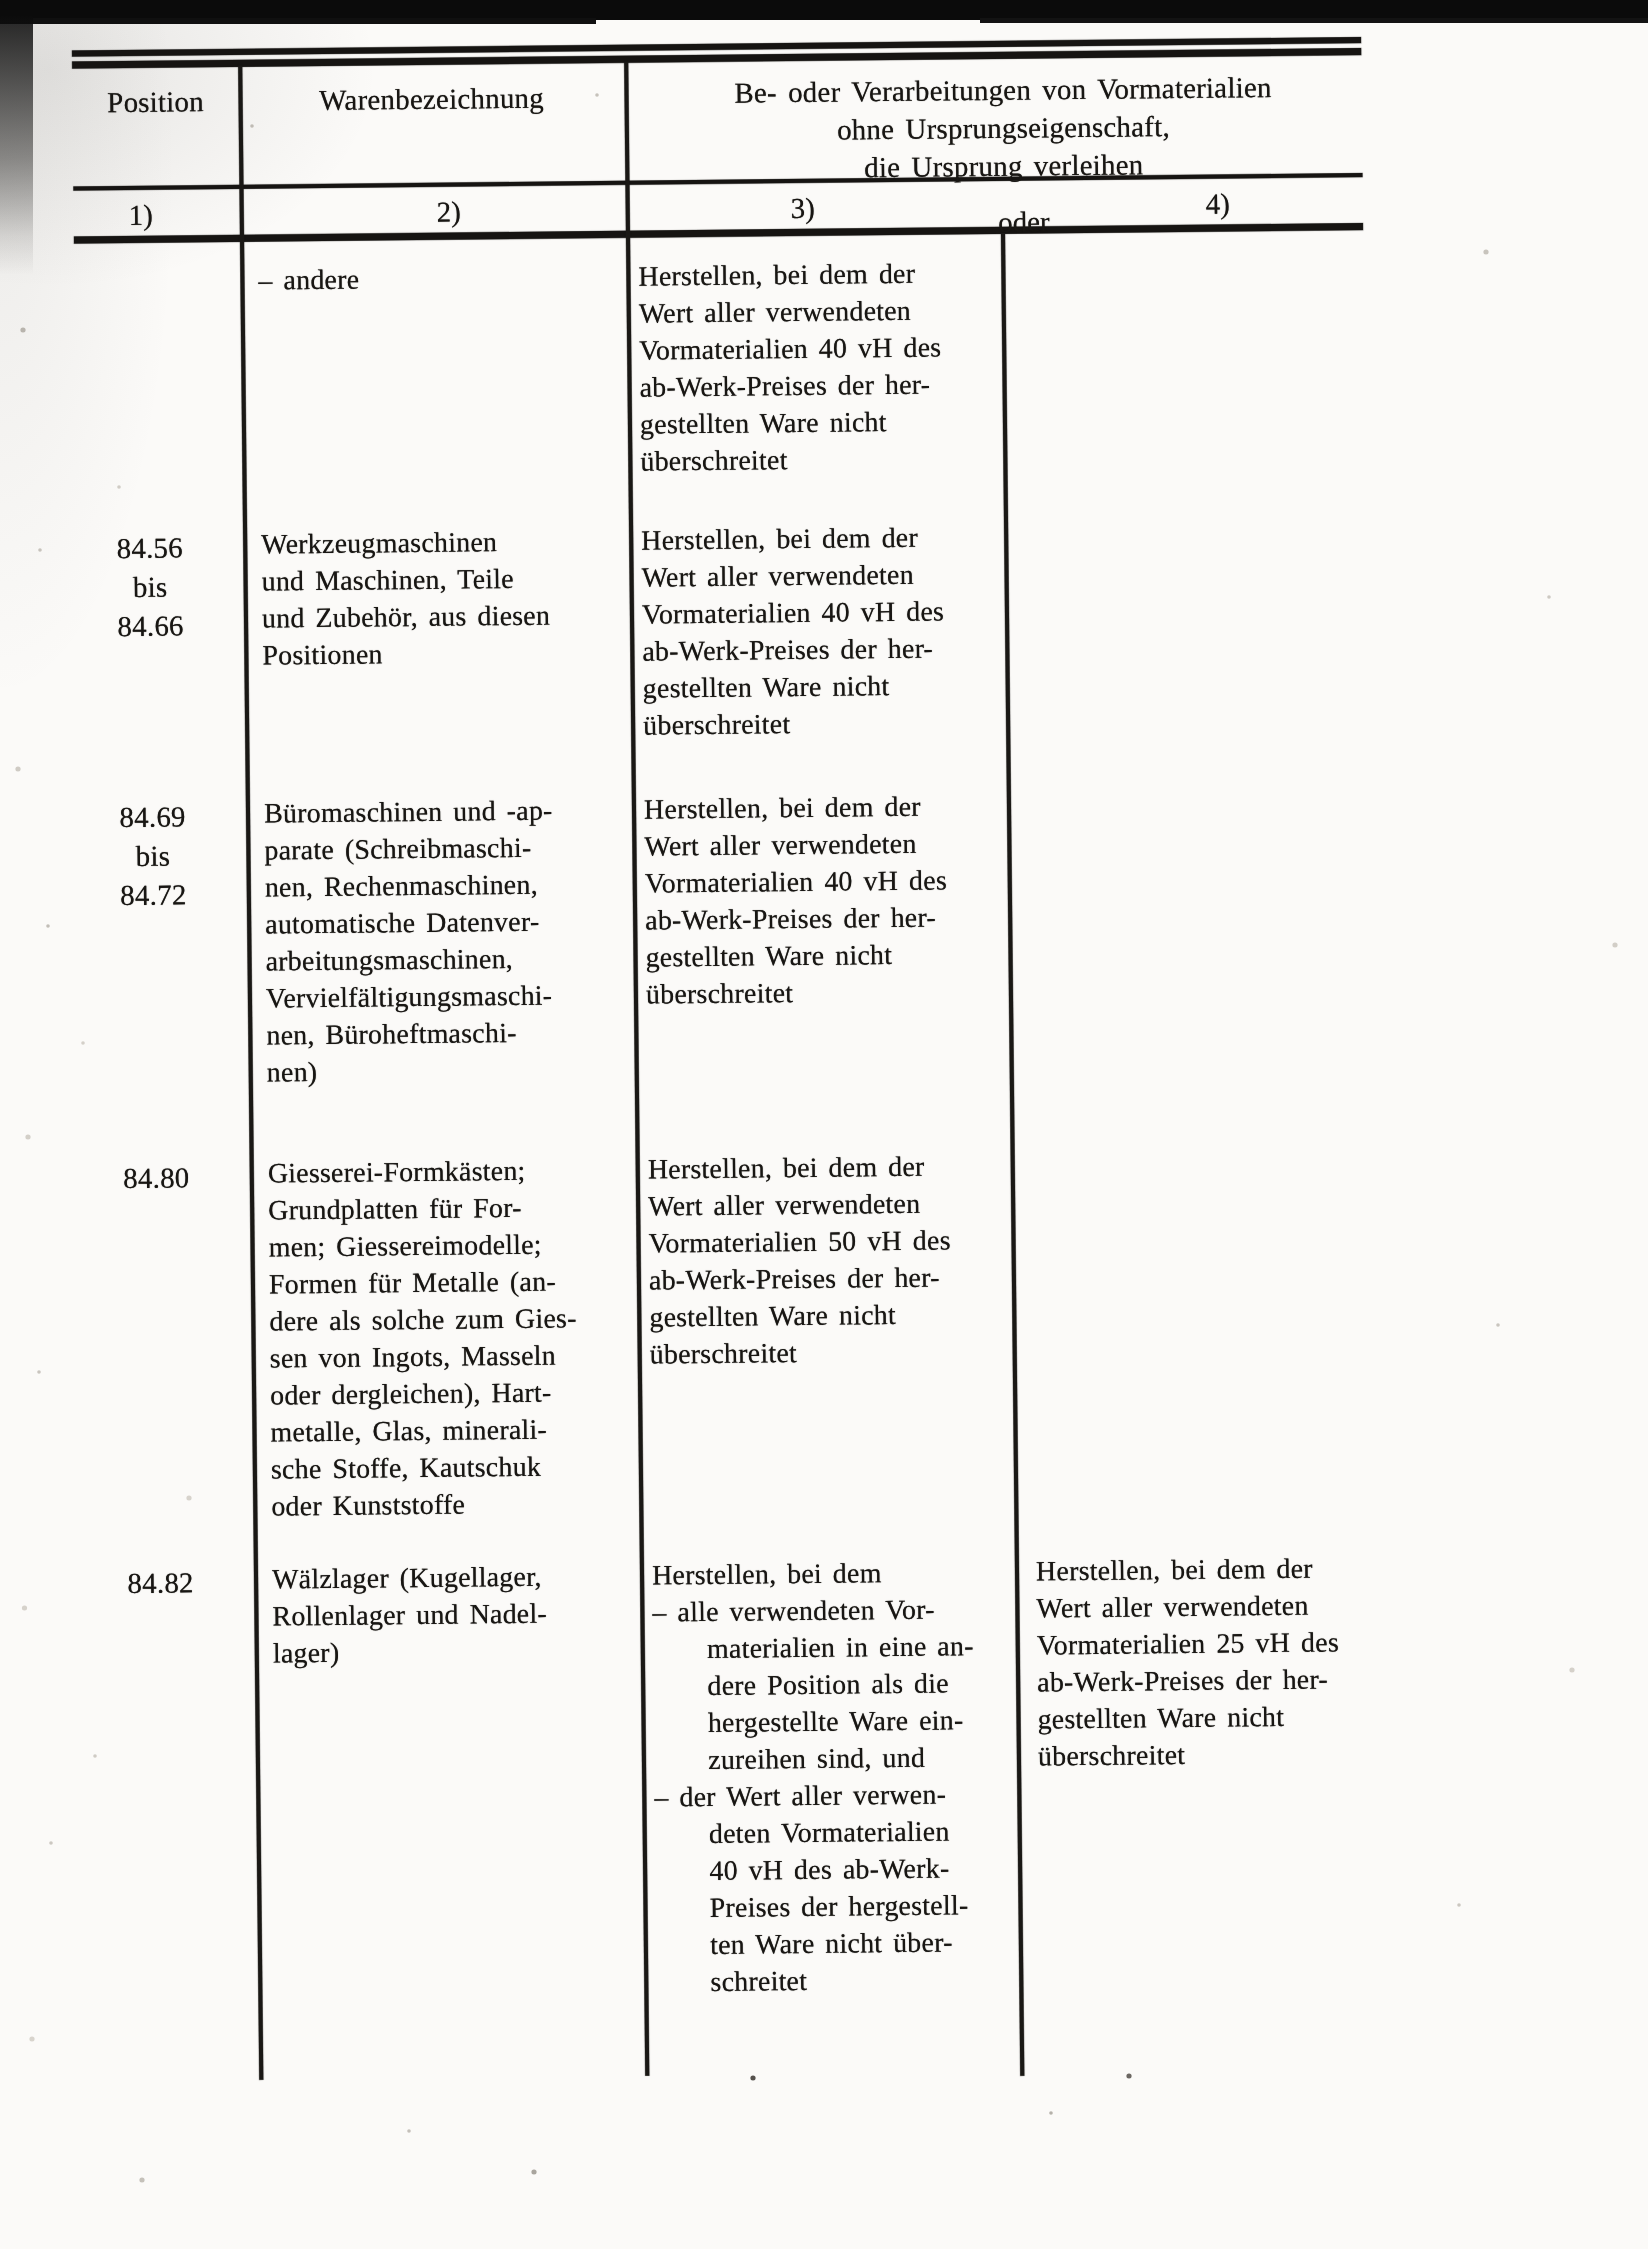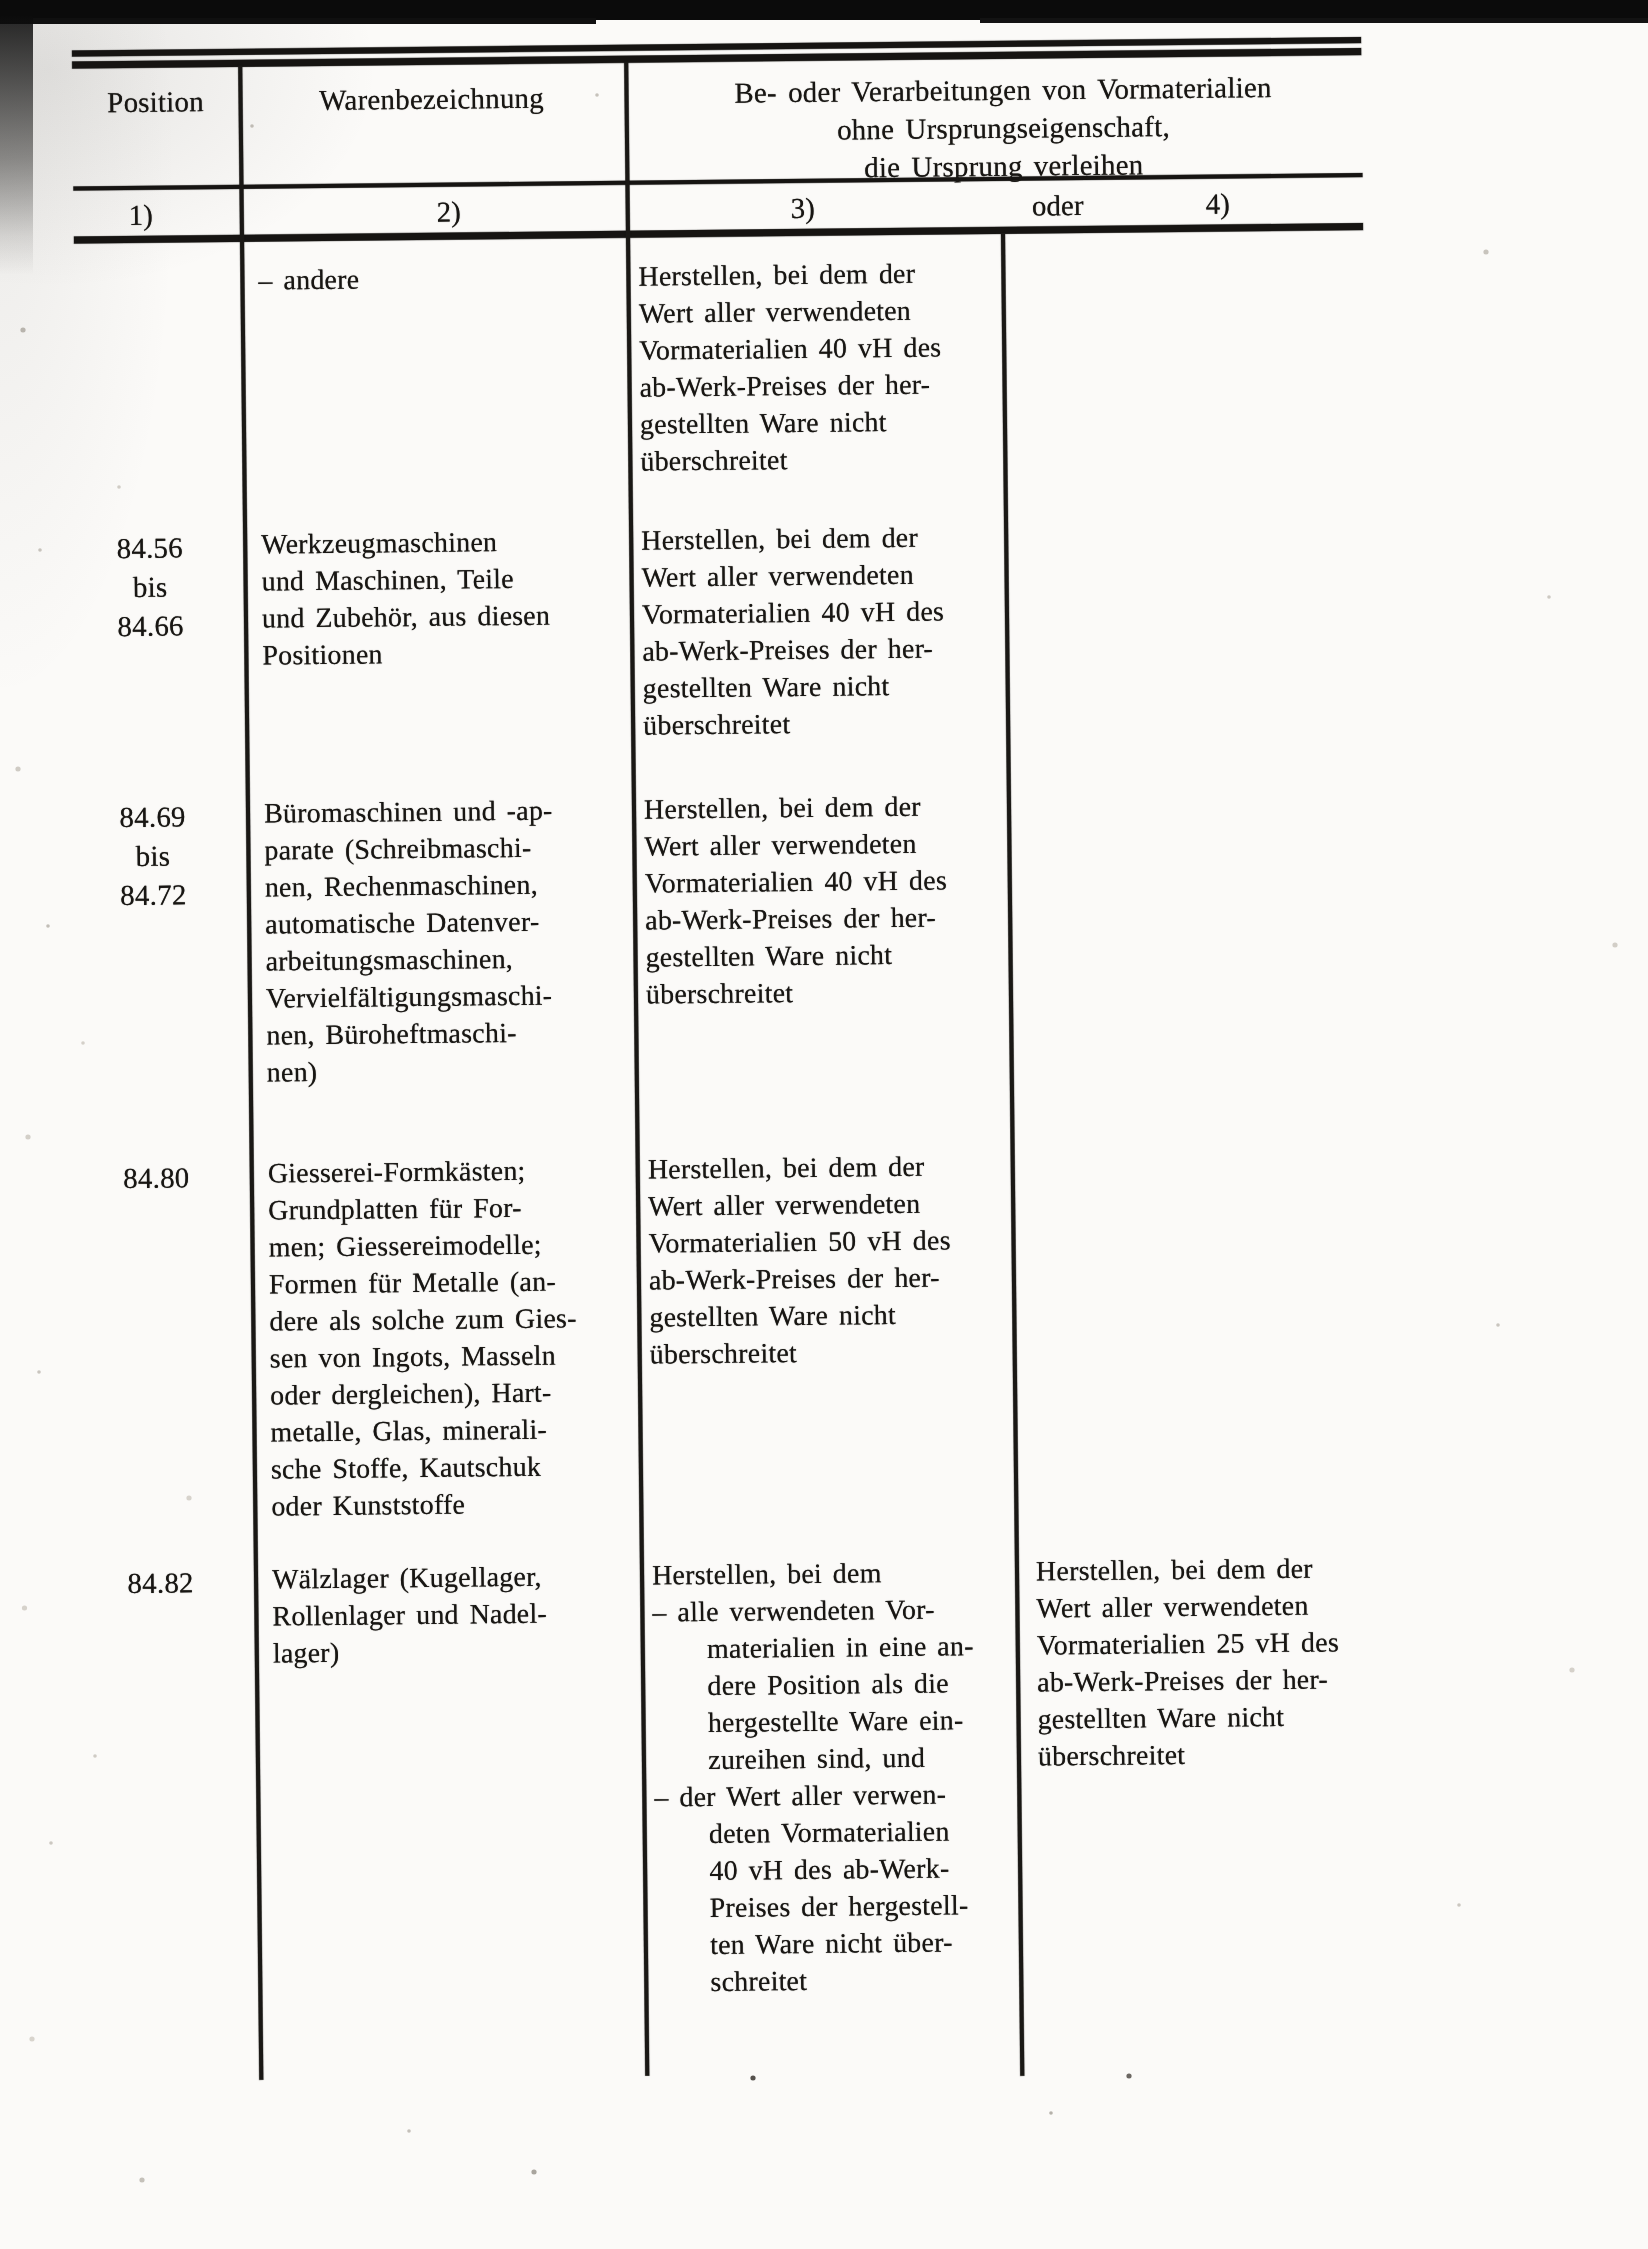--- a/index.html
+++ b/index.html
@@ -80,21 +80,21 @@
   .h-pos   { left: 0;     top: 78px; width: 166px; }
   .h-waren { left: 166px; top: 78px; width: 386px; }
   .h-be    { left: 552px; top: 74px;  width: 757px; line-height: 38px; }
   .sub {
     position: absolute; top: 193px;
     transform: translateX(-50%);
     font-size: 29px;
     text-shadow: 0 0 0.8px rgba(24,22,19,0.8);
   }
   .s1 { left: 67px; }  .s2 { left: 375px; } .s3 { left: 729px; }
-  .s-oder { left: 984px; } .s4 { left: 1144px; }
+  .s-oder { left: 950px; margin-top: 16px; } .s4 { left: 1144px; }
 
   .pos  { left: 0;      width: 145px; text-align: center; line-height: 39px; font-size: 29px; }
   .desc { left: 184px;  width: 368px; }
   .col3 { left: 564px;  width: 360px; }
   .col4 { left: 948px; width: 370px; }
 
   .r1 { top: 257px; }
   .r2 { top: 521px; }   .r2p { top: 523px; }
   .r3 { top: 790px; }  .r3p { top: 792px; }
   .r4 { top: 1150px; }  .r4p { top: 1153px; }

